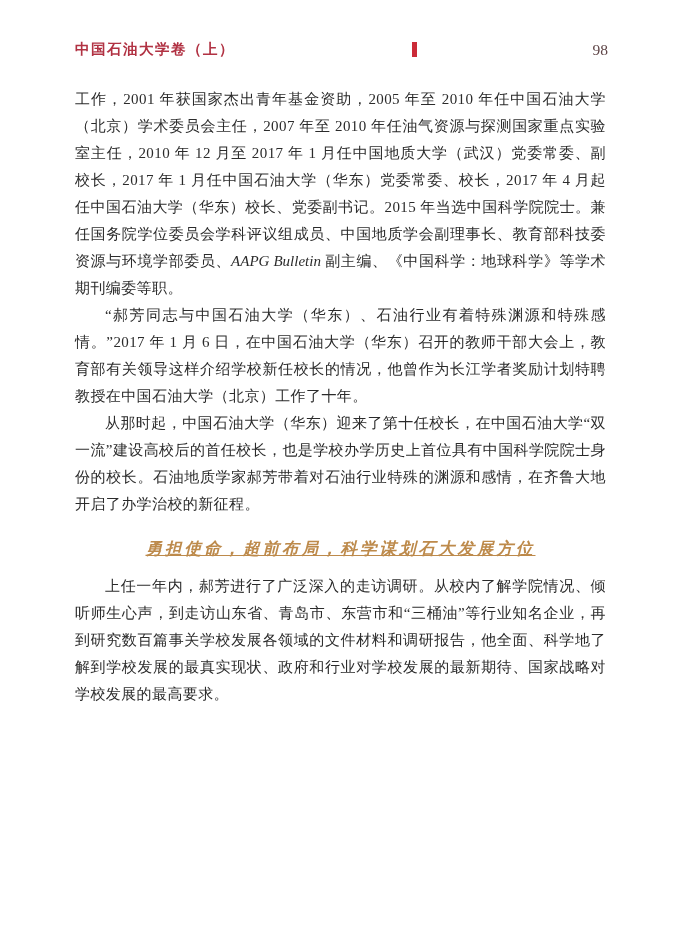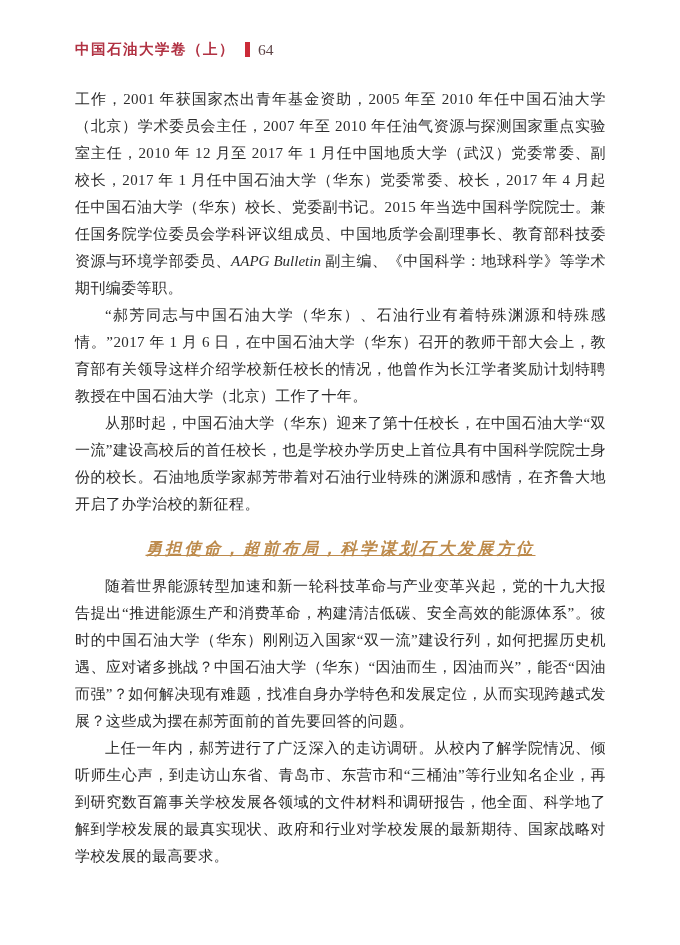--- a/index.html
+++ b/index.html
@@ -15,21 +15,21 @@
     overflow: hidden;
     font-family: "Liberation Serif", "DejaVu Serif", serif;
   }
   
   .running-header {
     position: absolute;
     top: 40px;
     left: 75px;
     right: 72px;
     display: flex;
-    justify-content: flex-start;
+    justify-content: space-between;
     align-items: center;
   }
   .volume-title {
     color: #b13243;
     font-size: 14.5px;
     font-weight: bold;
     letter-spacing: 1.5px;
   }
   .header-bar {
     display: inline-block;
@@ -75,33 +75,32 @@
   }
 </style>
 </head>
 <body>
 
 <div class="page">
 
   <header class="running-header">
     <span class="volume-title">中国石油大学卷（上）</span>
     <span class="header-bar"></span>
-    <span class="page-number">64</span>
+    <span class="page-number">98</span>
   </header>
 
   <main class="page-body">
 
     <p class="bio-paragraph"><span>工作，2001 年获国家杰出青年基金资助，2005 年至 2010 年任中国石油大学（北京）学术委员会主任，2007 年至 2010 年任油气资源与探测国家重点实验室主任，2010 年 12 月至 2017 年 1 月任中国地质大学（武汉）党委常委、副校长，2017 年 1 月任中国石油大学（华东）党委常委、校长，2017 年 4 月起任中国石油大学（华东）校长、党委副书记。2015 年当选中国科学院院士。兼任国务院学位委员会学科评议组成员、中国地质学会副理事长、教育部科技委资源与环境学部委员、</span><span class="journal-italic">AAPG Bulletin</span><span> 副主编、《中国科学：地球科学》等学术期刊编委等职。</span></p>
 
     <p class="para gap-top">“郝芳同志与中国石油大学（华东）、石油行业有着特殊渊源和特殊感情。”2017 年 1 月 6 日，在中国石油大学（华东）召开的教师干部大会上，教育部有关领导这样介绍学校新任校长的情况，他曾作为长江学者奖励计划特聘教授在中国石油大学（北京）工作了十年。</p>
 
 
     <p class="para">从那时起，中国石油大学（华东）迎来了第十任校长，在中国石油大学“双一流”建设高校后的首任校长，也是学校办学历史上首位具有中国科学院院士身份的校长。石油地质学家郝芳带着对石油行业特殊的渊源和感情，在齐鲁大地开启了办学治校的新征程。</p>
 
     <h2 class="section-heading">勇担使命，超前布局，科学谋划石大发展方位</h2>
 
-    <p class="para">随着世界能源转型加速和新一轮科技革命与产业变革兴起，党的十九大报告提出“推进能源生产和消费革命，构建清洁低碳、安全高效的能源体系”。彼时的中国石油大学（华东）刚刚迈入国家“双一流”建设行列，如何把握历史机遇、应对诸多挑战？中国石油大学（华东）“因油而生，因油而兴”，能否“因油而强”？如何解决现有难题，找准自身办学特色和发展定位，从而实现跨越式发展？这些成为摆在郝芳面前的首先要回答的问题。</p>
 
     <p class="para">上任一年内，郝芳进行了广泛深入的走访调研。从校内了解学院情况、倾听师生心声，到走访山东省、青岛市、东营市和“三桶油”等行业知名企业，再到研究数百篇事关学校发展各领域的文件材料和调研报告，他全面、科学地了解到学校发展的最真实现状、政府和行业对学校发展的最新期待、国家战略对学校发展的最高要求。</p>
 
   </main>
 
 </div>
 
 </body></html>

